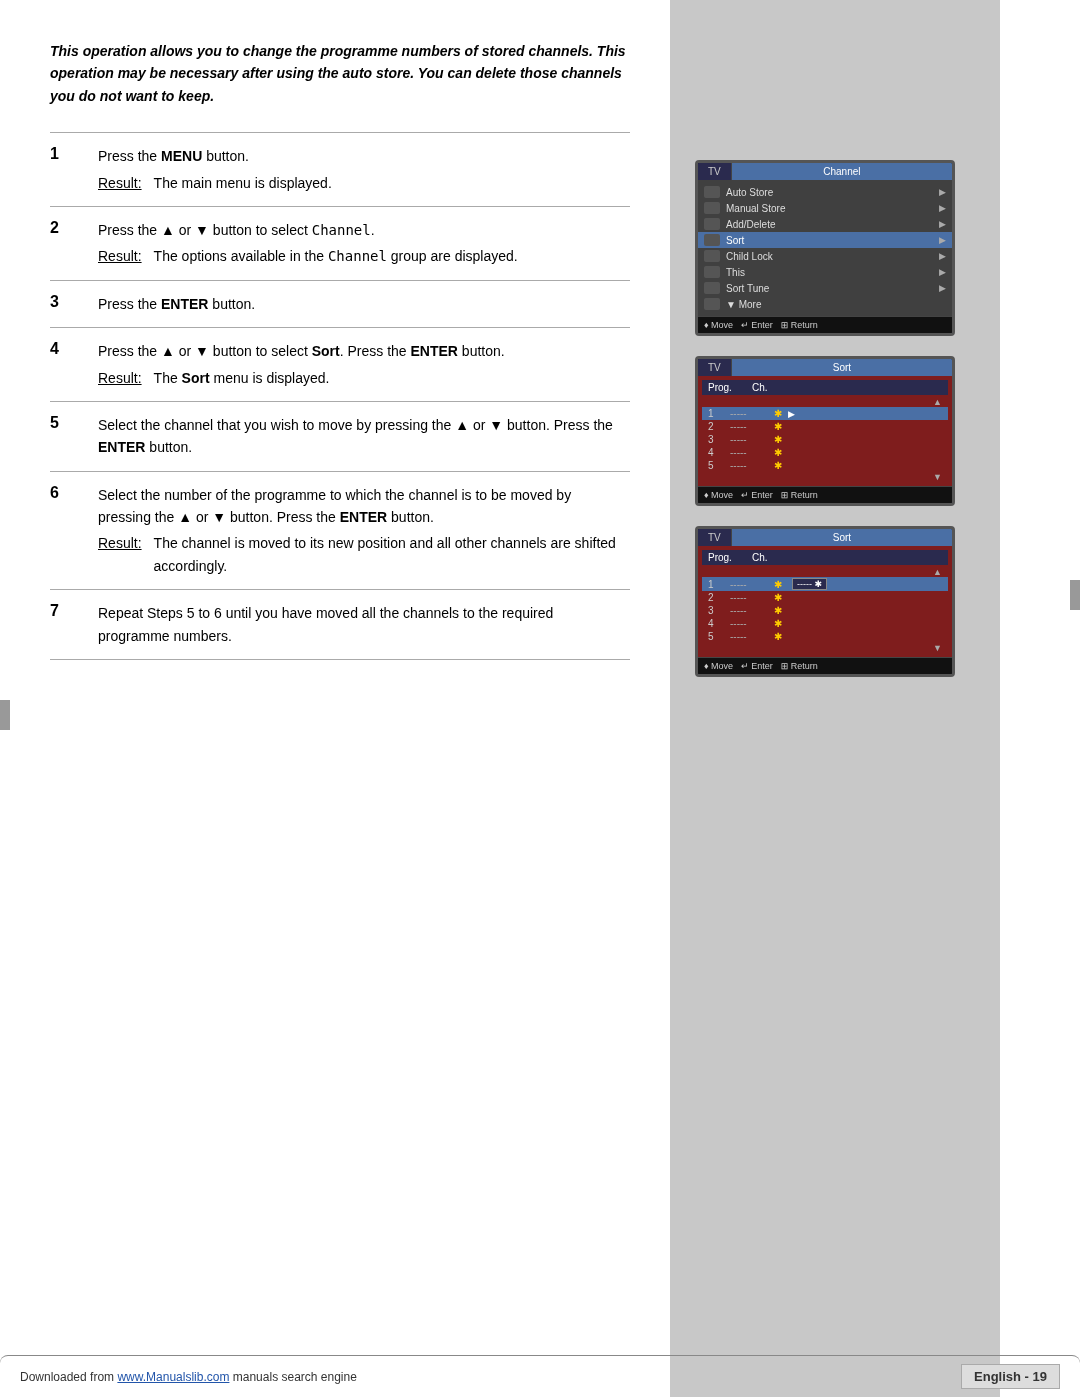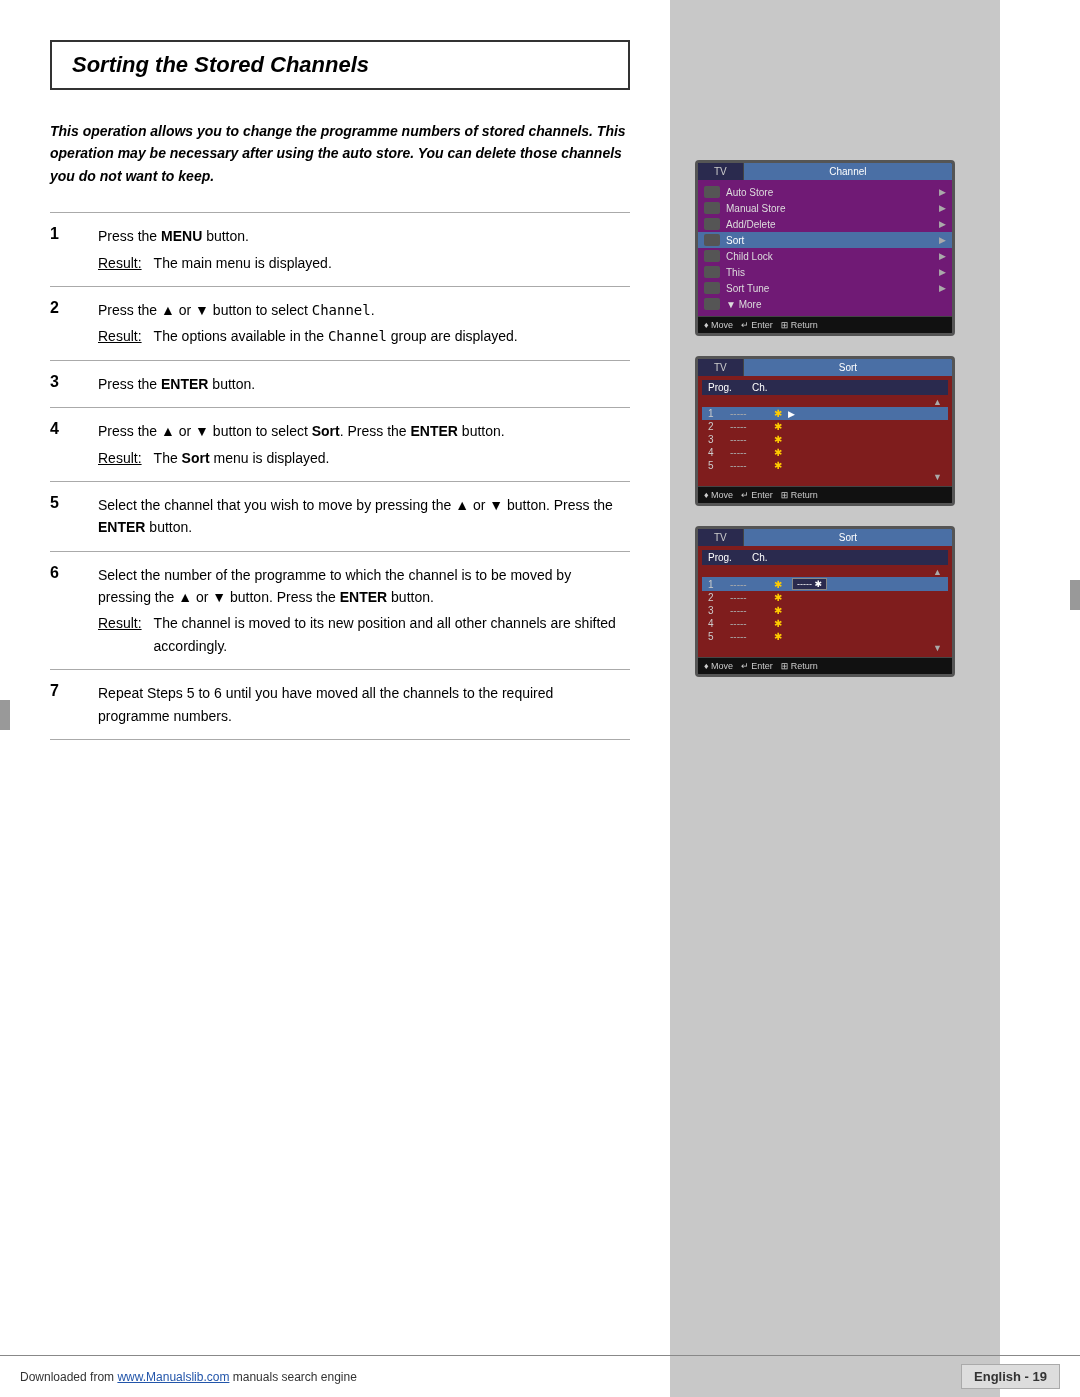--- a/index.html
+++ b/index.html
@@ -118,21 +118,21 @@
       width: 260px;
     }
 
     .tv-screen-header {
       display: flex;
       background: #1a1a2e;
     }
 
     .tv-screen-header .tv-label {
       background: #2a2a4e;
-      padding: 3px 16px;
+      padding: 3px 10px;
       color: #ccc;
       font-size: 10px;
       border-right: 1px solid #444;
     }
 
     .tv-screen-header .channel-label {
       background: #4a6fa5;
       padding: 3px 10px;
       color: #fff;
       font-size: 10px;
@@ -143,21 +143,21 @@
     .tv-screen-header .sort-label {
       background: #4a6fa5;
       padding: 3px 10px;
       color: #fff;
       font-size: 10px;
       flex: 1;
       text-align: center;
     }
 
     .tv-menu-body {
-      background: #701a75;
+      background: #404040;
       padding: 4px 0;
     }
 
     .tv-menu-row {
       display: flex;
       align-items: center;
       padding: 2px 6px;
       color: #ddd;
       font-size: 10px;
       gap: 6px;
@@ -258,20 +258,21 @@
       bottom: 0;
       left: 0;
       width: 100%;
       border-top: 1px solid #888;
       display: flex;
       justify-content: space-between;
       align-items: center;
       padding: 8px 20px;
       font-size: 12px;
       color: #333;
+      border-radius: 8px;
     }
 
     .footer-link {
       color: #2255aa;
       text-decoration: underline;
     }
 
     .footer-right {
       font-weight: bold;
       font-size: 13px;
@@ -300,23 +301,20 @@
     }
   </style>
 </head>
 <body>
 
 <div class="page-wrapper">
 
   <div class="content-area">
 
     
-    <div class="page-title-box">
-      <h1>Sorting the Stored Channels</h1>
-    </div>
 
     
     <p class="intro-text">This operation allows you to change the programme numbers of stored channels. This operation may be necessary after using the auto store. You can delete those channels you do not want to keep.</p>
 
     
     <table class="steps-table">
       <tbody id="steps-tbody">
       <tr>
             <td class="step-num">1</td>
             <td class="step-content">

